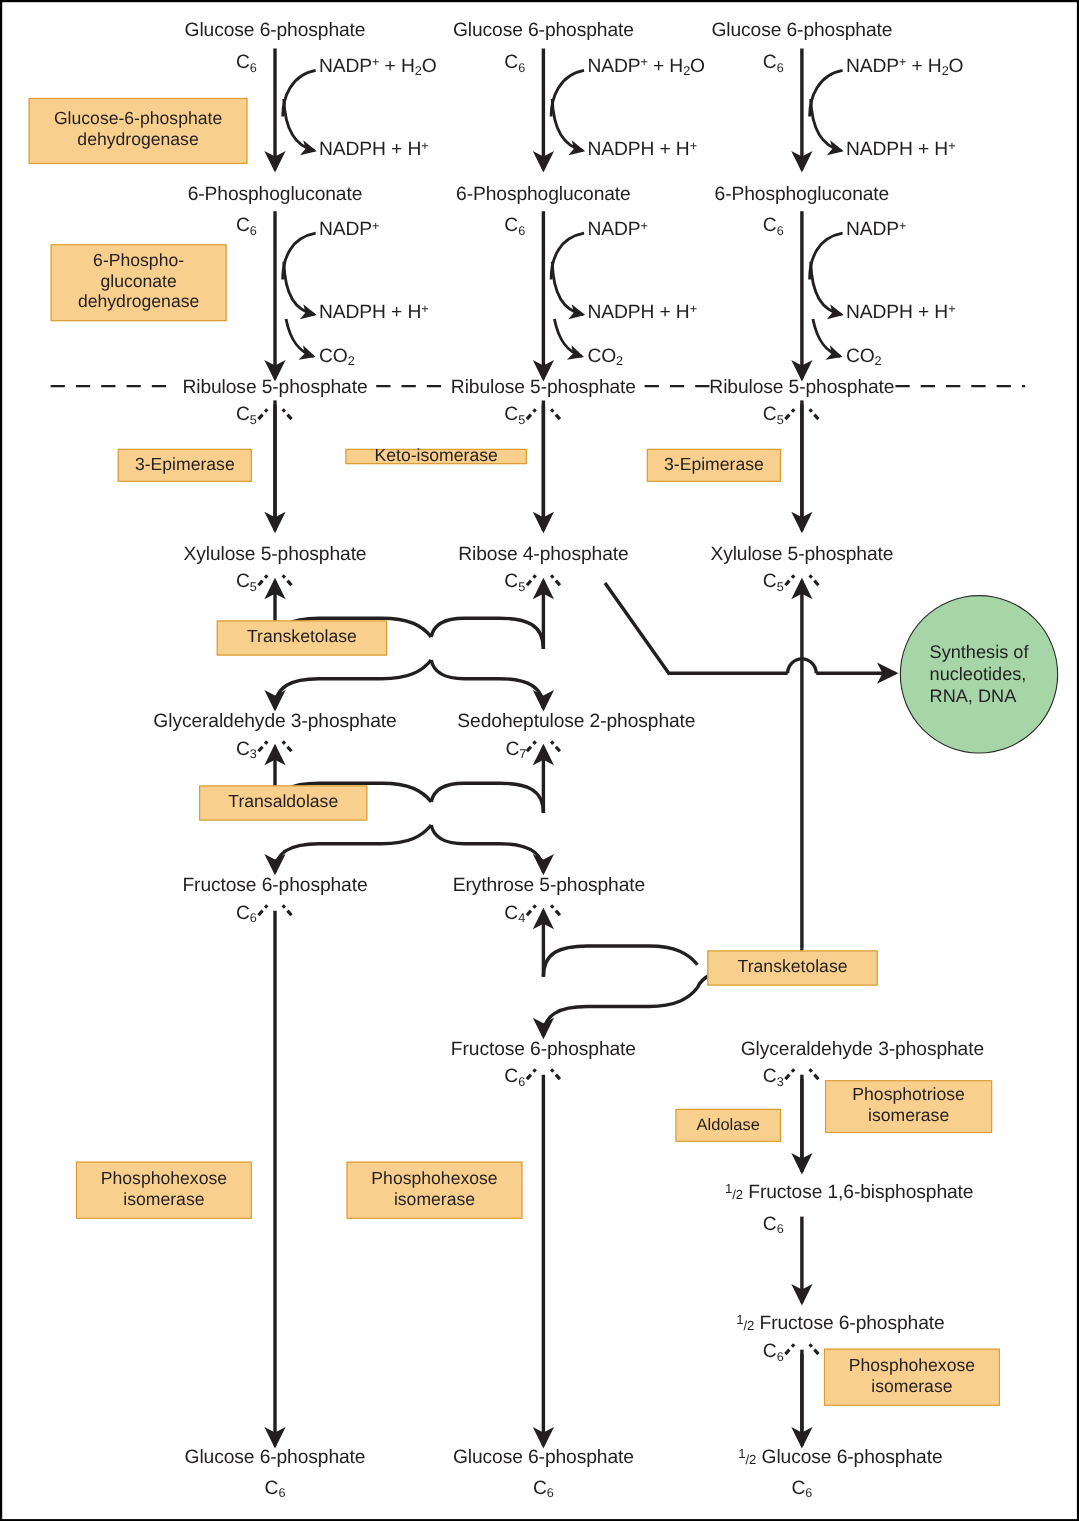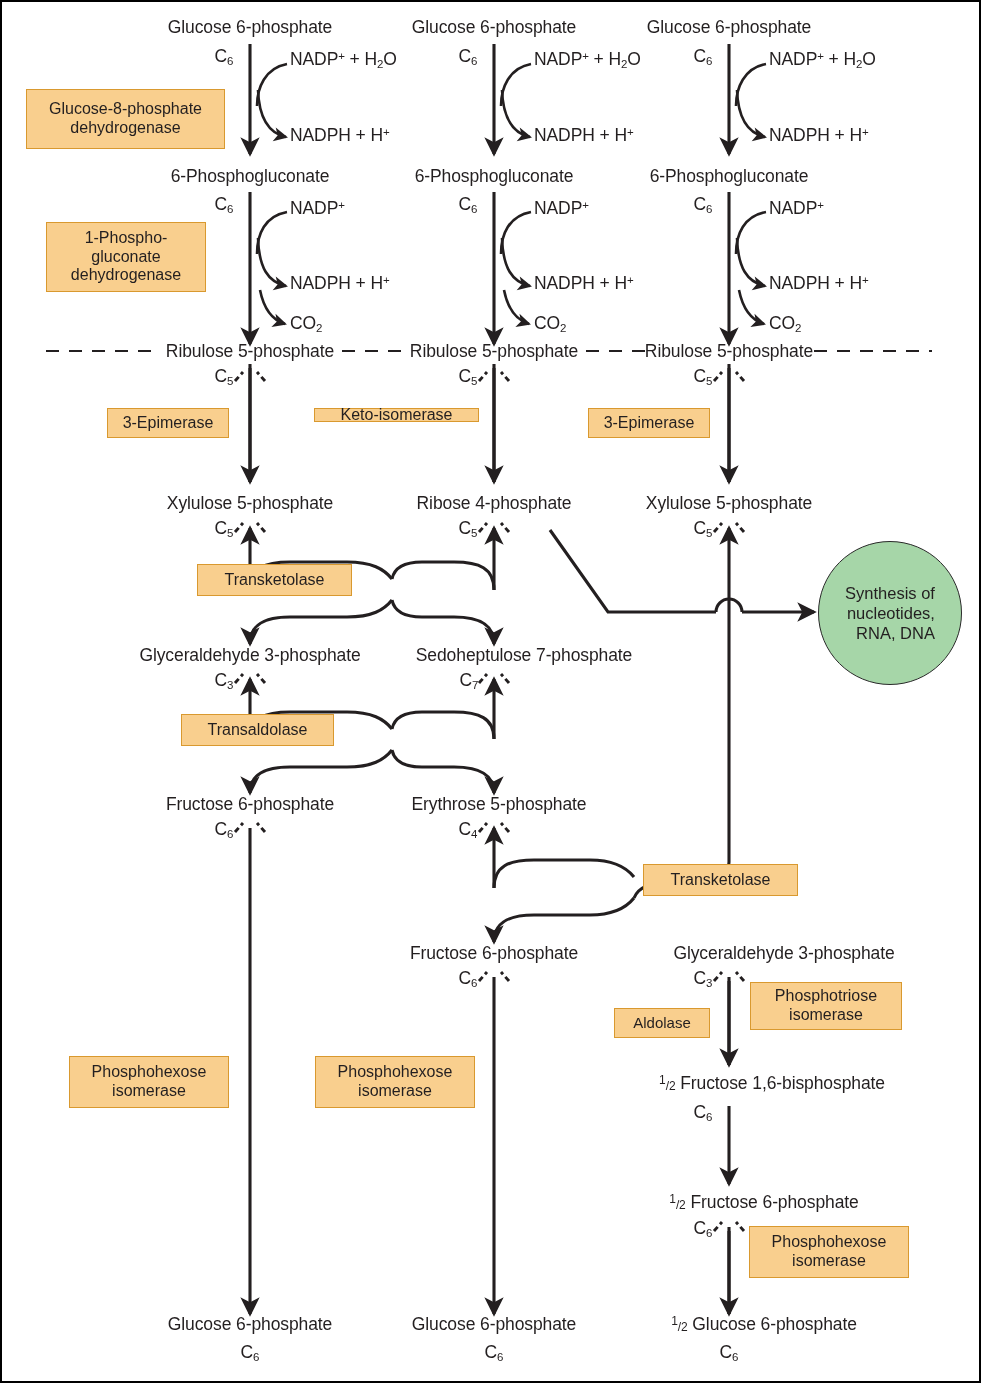--- a/index.html
+++ b/index.html
@@ -15,21 +15,21 @@
   sup{font-size:11.5px;vertical-align:0.42em;}
   sub{font-size:11.5px;vertical-align:-0.26em;}
   .half{font-size:17.5px;}
   .half .n{font-size:12px;vertical-align:0.40em;}
   .half .s{font-size:12px;vertical-align:-0.06em;}
   .ebox{position:absolute;background:#f9cf8e;border:1px solid #d9992f;
         color:#231f20;font-size:16px;line-height:1.18;text-align:center;
         display:flex;align-items:center;justify-content:center;box-sizing:border-box;}
   .circ{position:absolute;background:#a6d6a8;border:1.4px solid #2a2a2a;
         border-radius:50%;display:flex;align-items:center;justify-content:center;
-        text-align:right;font-size:16.5px;line-height:1.22;color:#231f20;}
+        text-align:left;font-size:16.5px;line-height:1.22;color:#231f20;}
 </style>
 </head>
 <body>
 
 <div id="stage">
 
   <svg class="layer" viewBox="0 0 981 1383">
     <defs>
       <marker id="ah" viewBox="0 0 12 12" refX="9.5" refY="6" markerWidth="7.2" markerHeight="7.2" orient="auto-start-reverse">
         <path d="M0.5 0.8 L11 6 L0.5 11.2 L3.2 6 Z" fill="#231f20"></path>
@@ -189,39 +189,39 @@
   <div class="cn" style="left:222px;top:44px">C<sub>6</sub></div>
 
   <div class="lbl" style="left:288px;top:48px">
     <span>NADP</span><sup>+</sup><span> + H</span><sub>2</sub><span>O</span>
   </div>
   <div class="lbl" style="left:288px;top:124px">
     <span>NADPH + H</span><sup>+</sup>
   </div>
 
   <div class="ebox" style="left:24px;top:87px;width:199px;height:60px">
-    <span style="white-space:pre-line">Glucose-8-phosphate
+    <span style="white-space:pre-line">Glucose-6-phosphate
 dehydrogenase</span>
   </div>
 
   <div class="lbl ctr" style="left:248px;top:165px">6-Phosphogluconate</div>
   <div class="cn" style="left:222px;top:192px">C<sub>6</sub></div>
 
   <div class="lbl" style="left:288px;top:197px">
     <span>NADP</span><sup>+</sup>
   </div>
   <div class="lbl" style="left:288px;top:272px">
     <span>NADPH + H</span><sup>+</sup>
   </div>
   <div class="lbl" style="left:288px;top:312px">
     <span>CO</span><sub>2</sub>
   </div>
 
   <div class="ebox" style="left:44px;top:220px;width:160px;height:70px;flex-direction:column">
-    <span>1-Phospho-</span>
+    <span>6-Phospho-</span>
     <span>gluconate</span>
     <span>dehydrogenase</span>
   </div>
 
   <div class="lbl ctr" style="left:248px;top:340px">Ribulose 5-phosphate</div>
   <div class="cn" style="left:222px;top:364px">C<sub>5</sub></div>
 
   <div class="ebox" style="left:105px;top:406px;width:122px;height:30px">
     <span>3-Epimerase</span>
   </div>
@@ -277,21 +277,21 @@
   <div class="lbl ctr" style="left:492px;top:340px">Ribulose 5-phosphate</div>
   <div class="cn" style="left:466px;top:364px">C<sub>5</sub></div>
 
   <div class="ebox" style="left:312px;top:406px;width:165px;height:14px">
     <span>Keto-isomerase</span>
   </div>
 
   <div class="lbl ctr" style="left:492px;top:492px">Ribose 4-phosphate</div>
   <div class="cn" style="left:466px;top:516px">C<sub>5</sub></div>
 
-  <div class="lbl ctr" style="left:522px;top:644px">Sedoheptulose 7-phosphate</div>
+  <div class="lbl ctr" style="left:522px;top:644px">Sedoheptulose 2-phosphate</div>
   <div class="cn" style="left:467px;top:668px">C<sub>7</sub></div>
 
   <div class="lbl ctr" style="left:497px;top:793px">Erythrose 5-phosphate</div>
   <div class="cn" style="left:466px;top:817px">C<sub>4</sub></div>
 
   <div class="lbl ctr" style="left:492px;top:942px">Fructose 6-phosphate</div>
   <div class="cn" style="left:466px;top:966px">C<sub>6</sub></div>
 
   <div class="ebox" style="left:313px;top:1054px;width:160px;height:52px;flex-direction:column">
     <span style="white-space:pre-line">Phosphohexose

